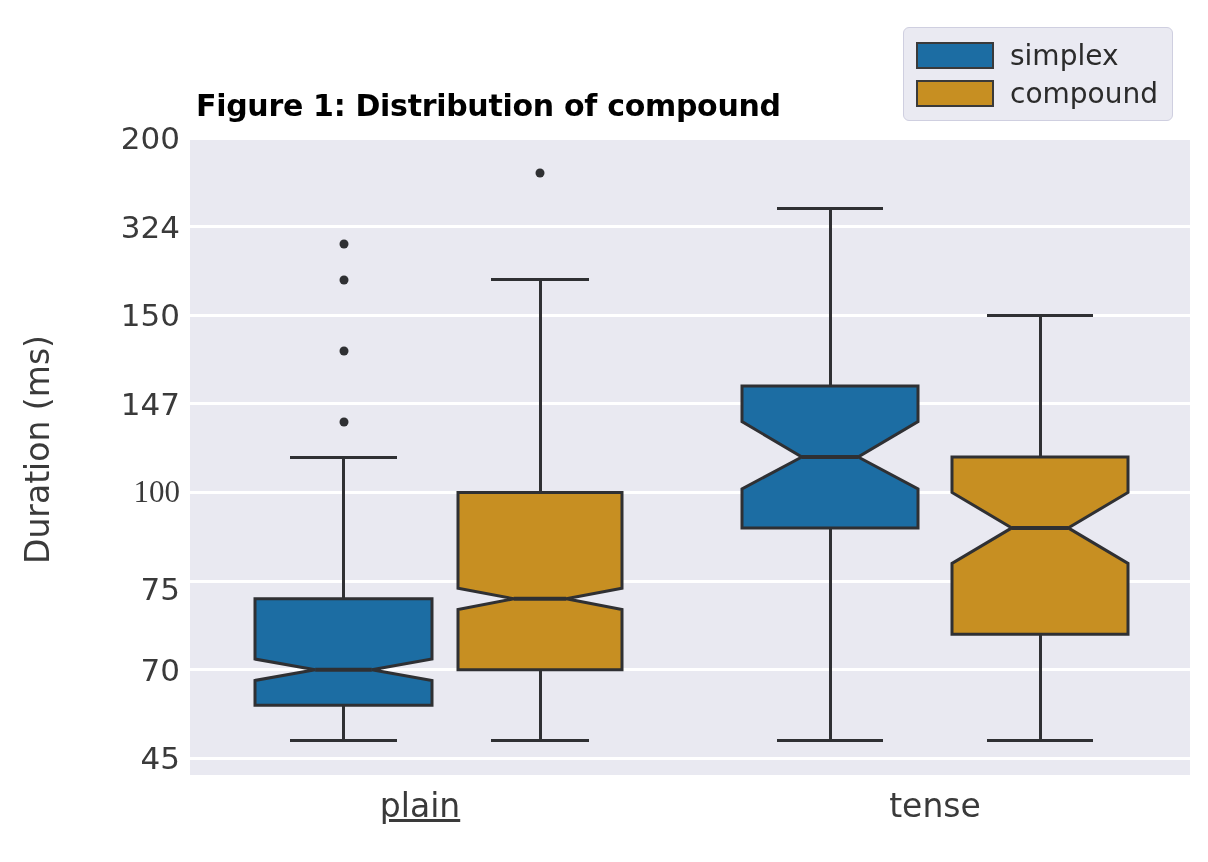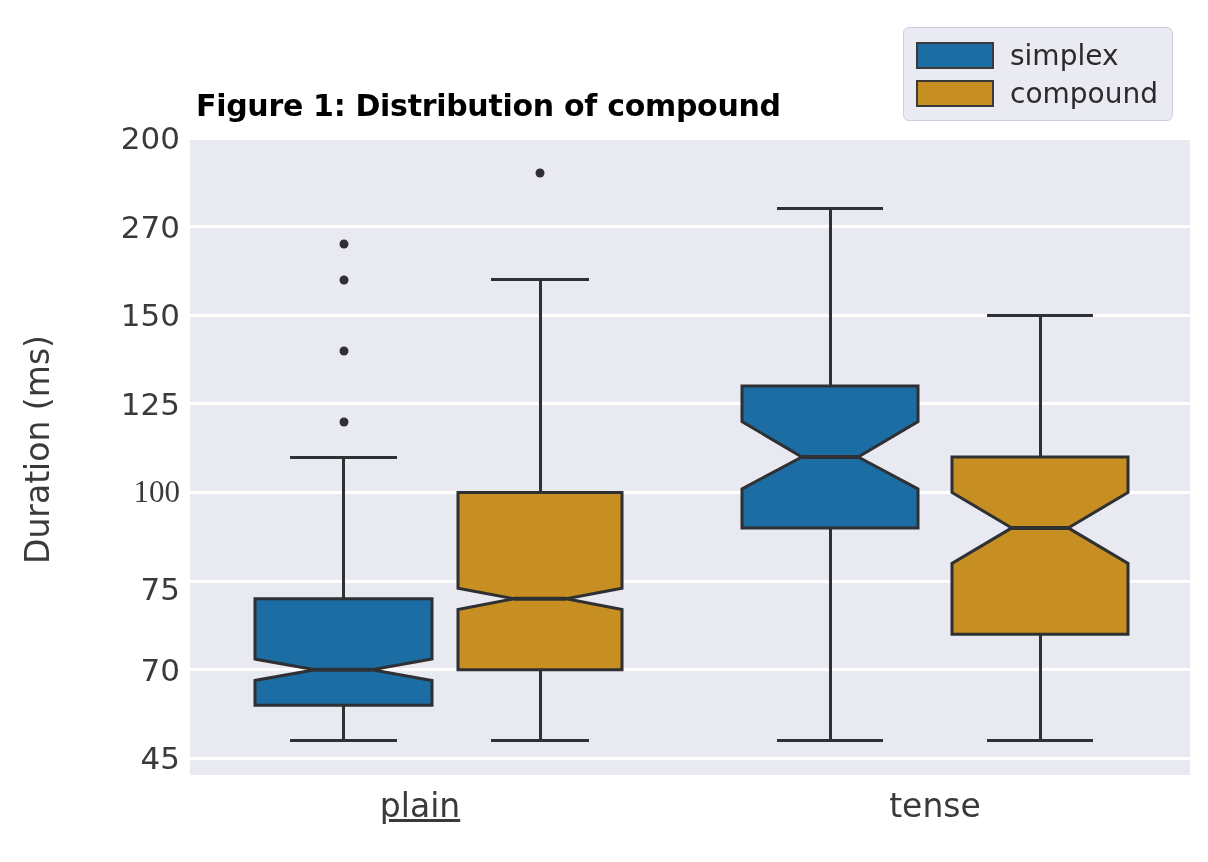--- a/index.html
+++ b/index.html
@@ -77,23 +77,23 @@
       <div class="gridline" style="top: 175.74px;"></div>
       <div class="gridline" style="top: 264.36px;"></div>
       <div class="gridline" style="top: 352.98px;"></div>
       <div class="gridline" style="top: 441.6px;"></div>
       <div class="gridline" style="top: 530.22px;"></div>
       <div class="gridline" style="top: 618.839px;"></div>
     </div>
 
   <div id="ytick-wrap">
       <div class="ytick" style="top: 138px;">200</div>
-      <div class="ytick" style="top: 226.62px;">270</div>
+      <div class="ytick" style="top: 226.62px;">324</div>
       <div class="ytick" style="top: 315.24px;">150</div>
-      <div class="ytick" style="top: 403.86px;">125</div>
+      <div class="ytick" style="top: 403.86px;">147</div>
       <div class="ytick" style="top: 492.48px; font-family: Liberation Serif, serif;">100</div>
       <div class="ytick" style="top: 589px;">75</div>
       <div class="ytick" style="top: 669.72px;">70</div>
       <div class="ytick" style="top: 758.339px;">45</div>
     </div>
 
   <div id="ylabel">Duration (ms)</div>
 
   <div id="chart-title">Figure 1: Distribution of compound</div>
 

